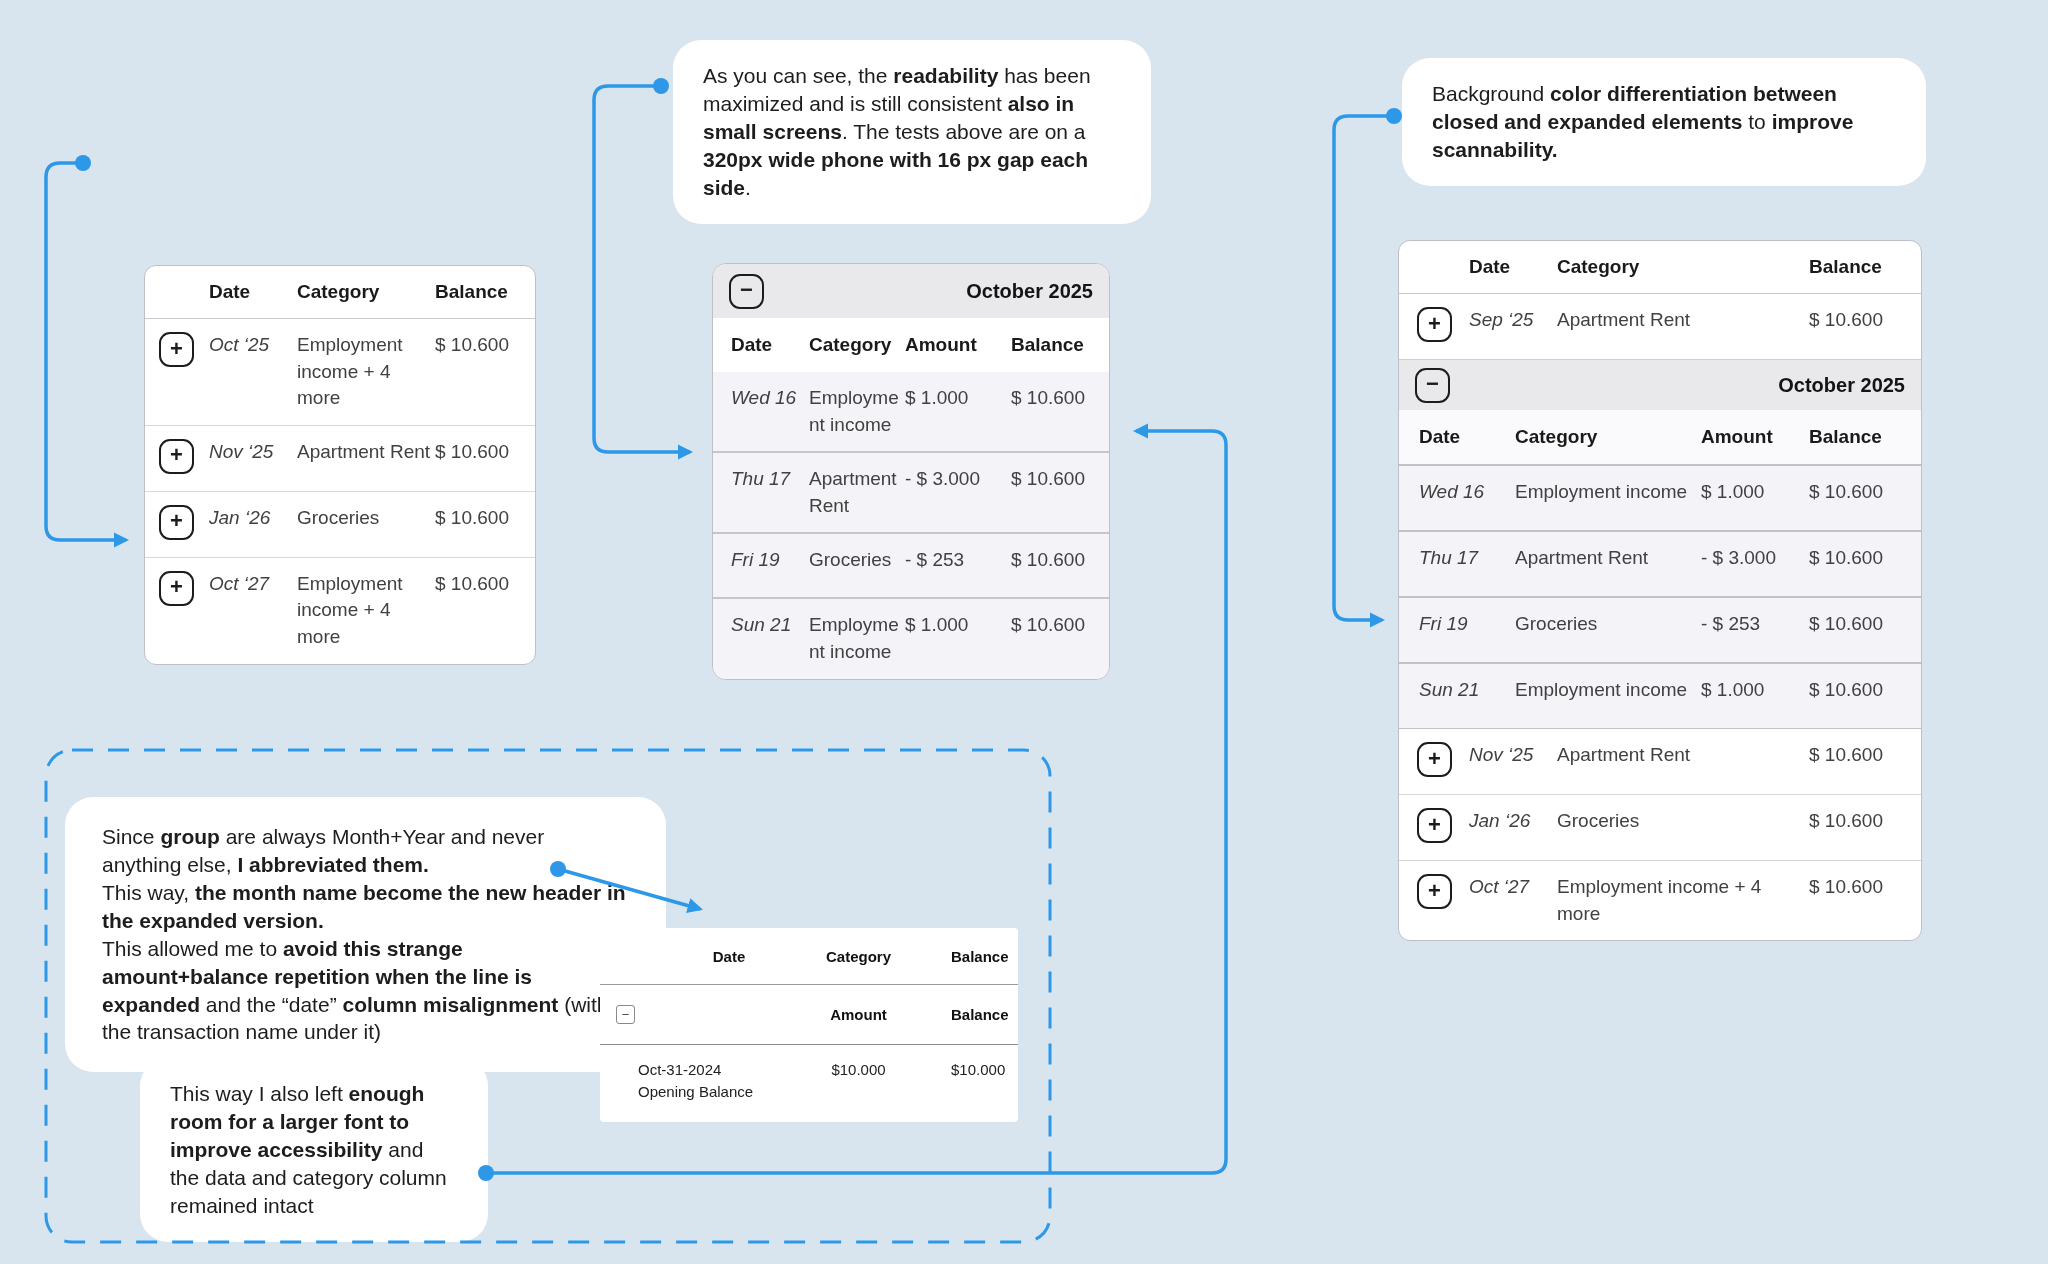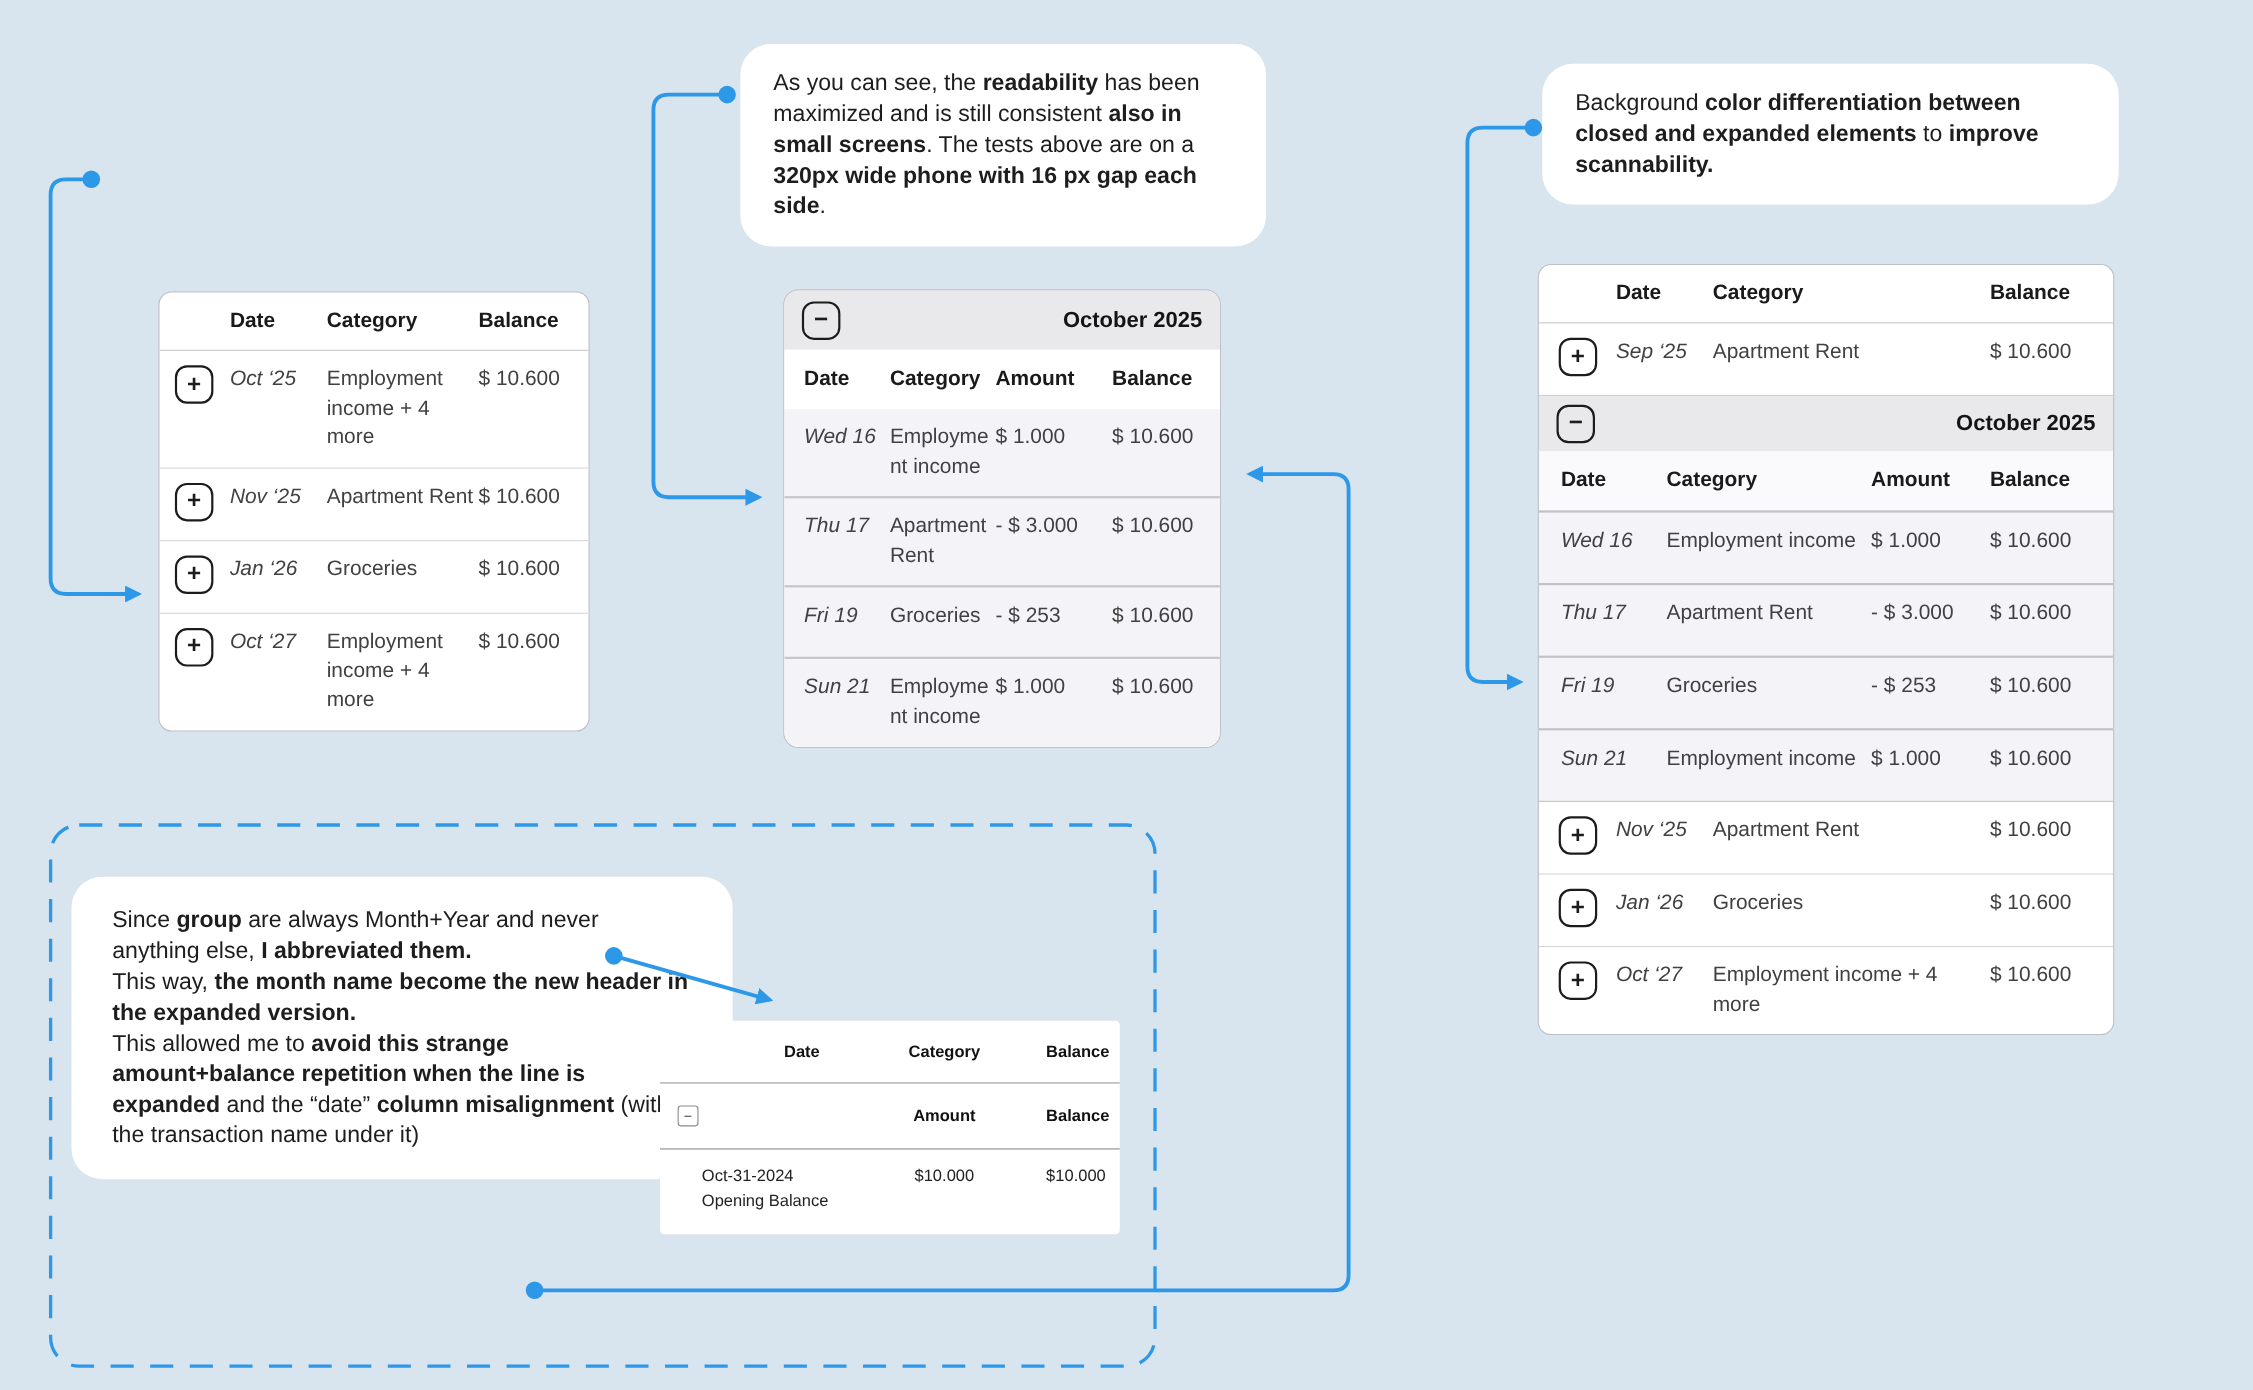--- a/index.html
+++ b/index.html
@@ -87,20 +87,23 @@
   <div class="bubble" style="left:1402px;top:58px;width:524px;">
     <p><span>Background </span><b>color differentiation between closed and expanded elements</b><span> to </span><b>improve scannability.</b></p>
   </div>
 
   <div class="bubble" style="left:65px;top:797px;width:601px;padding:26px 37px;">
     <p><span>Since </span><b>group</b><span> are always Month+Year and never anything else, </span><b>I abbreviated them.</b><span>
 This way, </span><b>the month name become the new header in the expanded version.</b><span>
 This allowed me to </span><b>avoid this strange amount+balance repetition when the line is expanded</b><span> and the “date” </span><b>column misalignment</b><span> (with the transaction name under it)</span></p>
   </div>
 
+  <div class="bubble" style="left:140px;top:1058px;width:348px;">
+    <p><span>This way I also left </span><b>enough room for a larger font to improve accessibility</b><span> and the data and category column remained intact</span></p>
+  </div>
 
   <div class="card lt">
     <div class="hrow">
       <span></span>
       <span>Date</span>
       <span>Category</span>
       <span class="num">Balance</span>
     </div>
     <div class="row" style="border-top:1.5px solid #c9c9ce;">
       <span>

